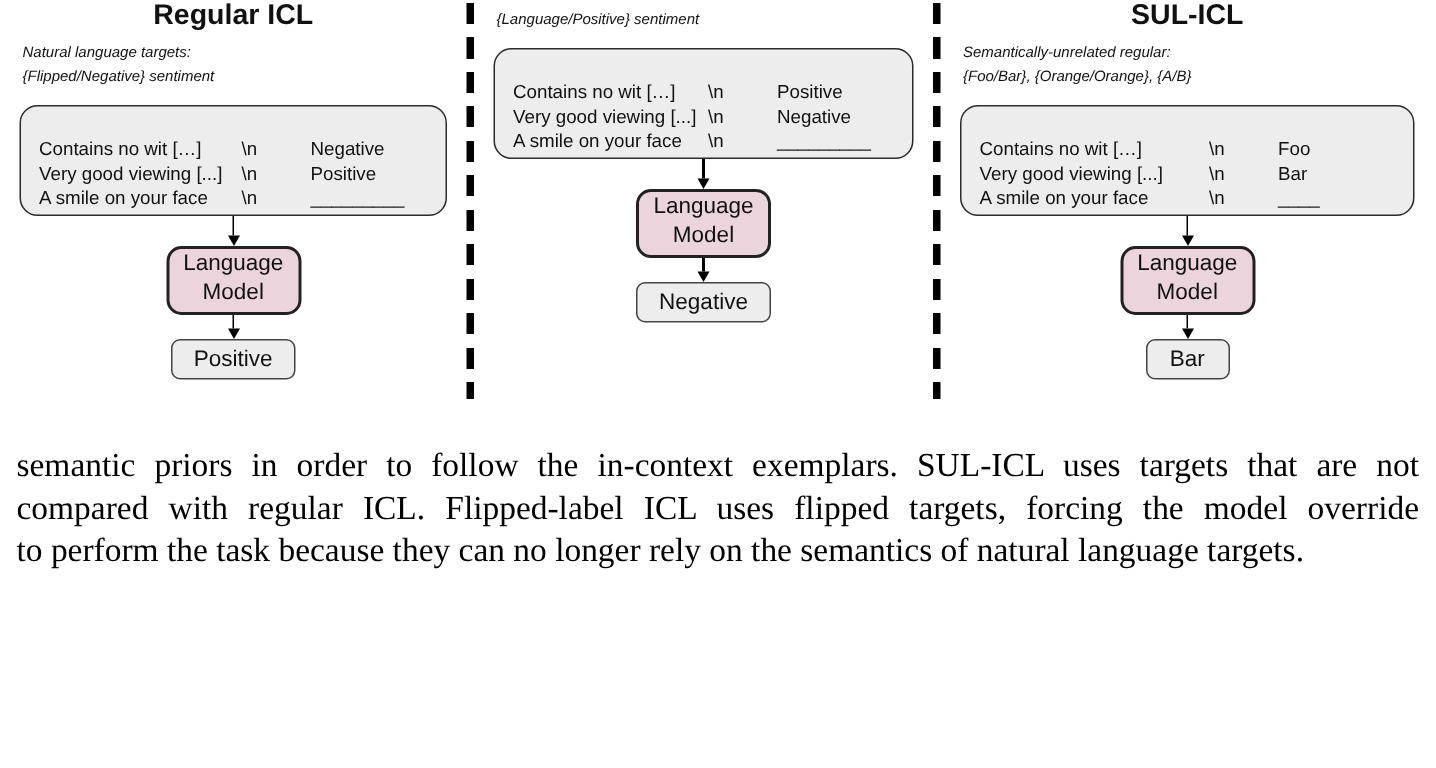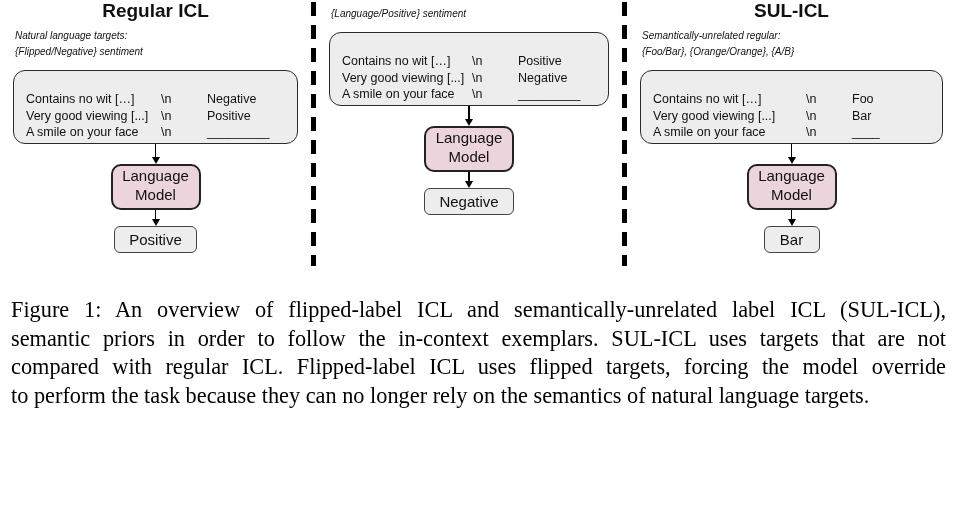--- a/index.html
+++ b/index.html
@@ -248,19 +248,18 @@
       <div class="connector c2">
         <div class="line"></div>
         <div class="arrowhead"></div>
       </div>
       <div class="output-box">Bar</div>
     </section>
 
   </div>
 
   <div class="caption">
-    <div class="cap-line">Figure 1: An overview of flipped-label ICL and semantically-unrelated label ICL (SUL-ICL),</div>
     <div class="cap-line">semantic priors in order to follow the in-context exemplars. SUL-ICL uses targets that are not</div>
     <div class="cap-line">compared with regular ICL. Flipped-label ICL uses flipped targets, forcing the model override</div>
     <div class="cap-line last">to perform the task because they can no longer rely on the semantics of natural language targets.</div>
   </div>
 
 </div>
 
 </body></html>

